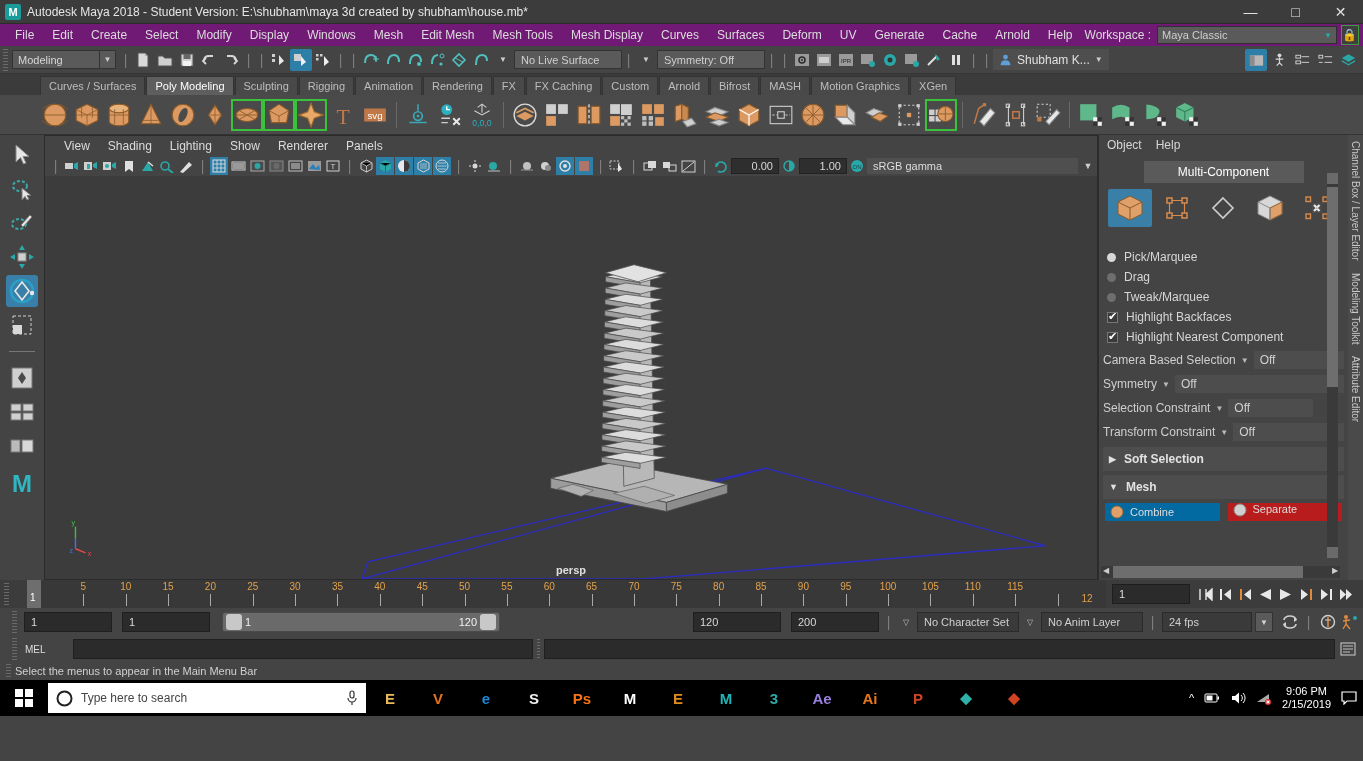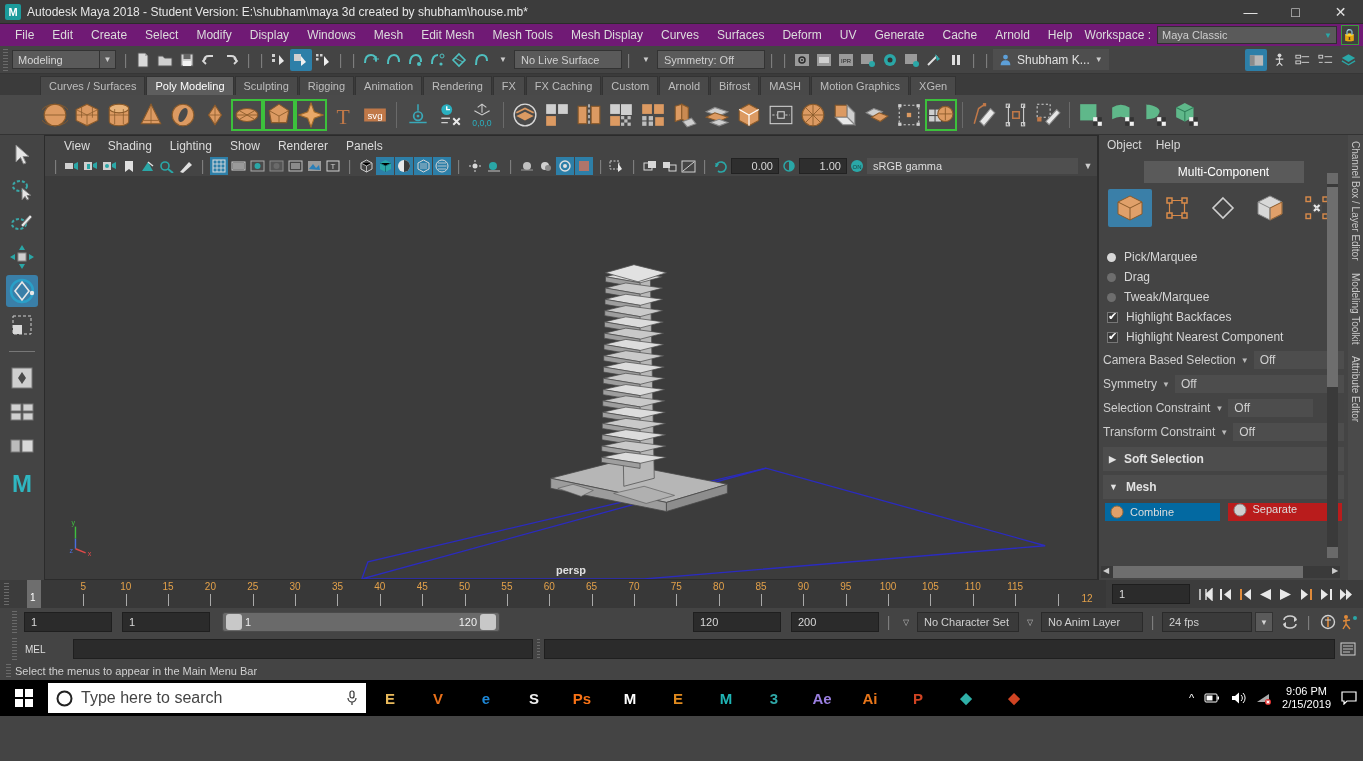--- a/index.html
+++ b/index.html
@@ -110,21 +110,21 @@
     display:flex;align-items:center;padding:0 6px;}
   .combo-ar{height:20px;width:18px;background:#5a5a5a;border:1px solid #333;display:flex;align-items:center;justify-content:center;font-size:8px;}
   
   .melbar{height:26px;background:#444;display:flex;align-items:center;padding-left:12px;gap:4px;}
   .mel-lbl{width:44px;font-size:10px;color:#ddd;}
   .mel-in{height:20px;background:#2b2b2b;border:1px solid #1f1f1f;}
   .statusbar{height:18px;background:#444;display:flex;align-items:center;padding-left:12px;font-size:11px;color:#d0d0d0;text-align:right;}
   
   .taskbar{height:36px;background:#000;display:flex;align-items:center;}
   .start{width:48px;height:36px;display:flex;align-items:center;justify-content:center;}
-  .search{width:318px;height:30px;background:#fff;display:flex;align-items:center;padding:0 8px;gap:8px;color:#333;font-size:16px;}
+  .search{width:318px;height:30px;background:#fff;display:flex;align-items:center;padding:0 8px;gap:8px;color:#333;font-size:12px;}
   .tbapp{width:48px;height:36px;display:flex;align-items:center;justify-content:center;}
   .tray{margin-left:auto;display:flex;align-items:center;gap:10px;padding-right:6px;color:#fff;font-size:11px;}
   .clock{text-align:center;line-height:13px;font-size:11px;}
 </style>
 </head>
 <body>
 
 <div class="titlebar">
   <div class="tb-icon">M</div>
   <div class="tb-title">Autodesk Maya 2018 - Student Version: E:\shubham\maya 3d created by shubham\house.mb*</div>

